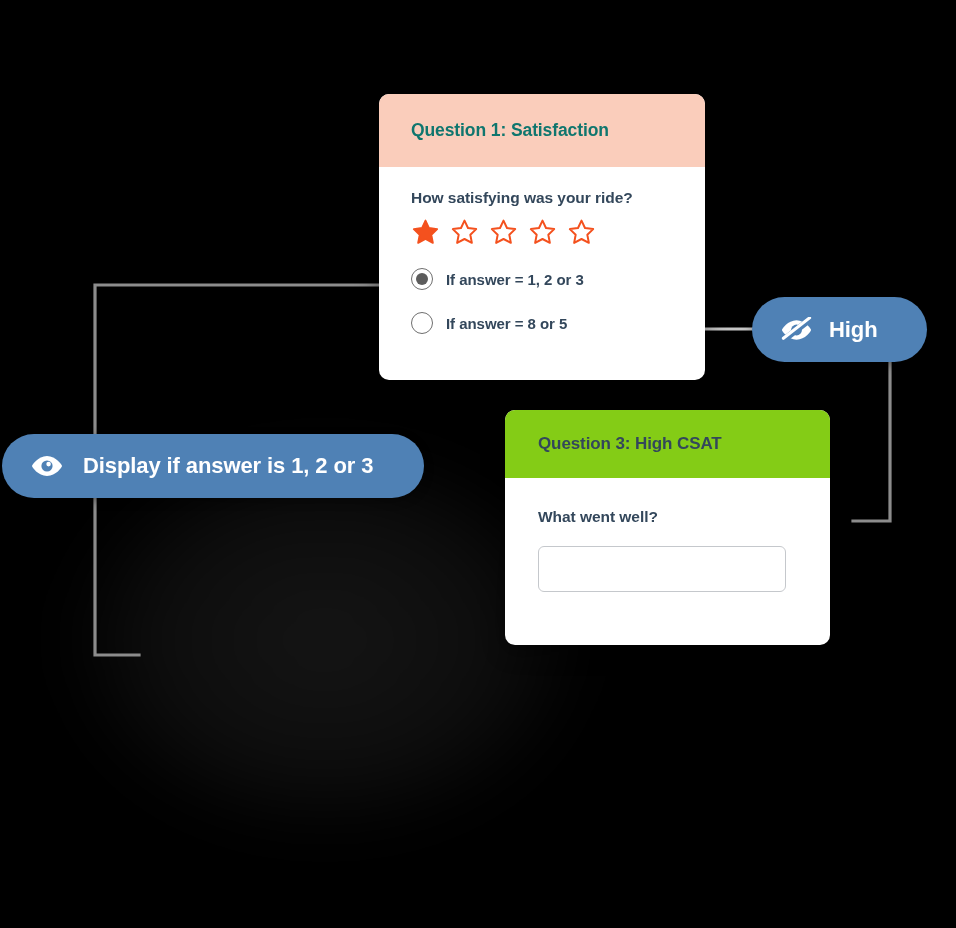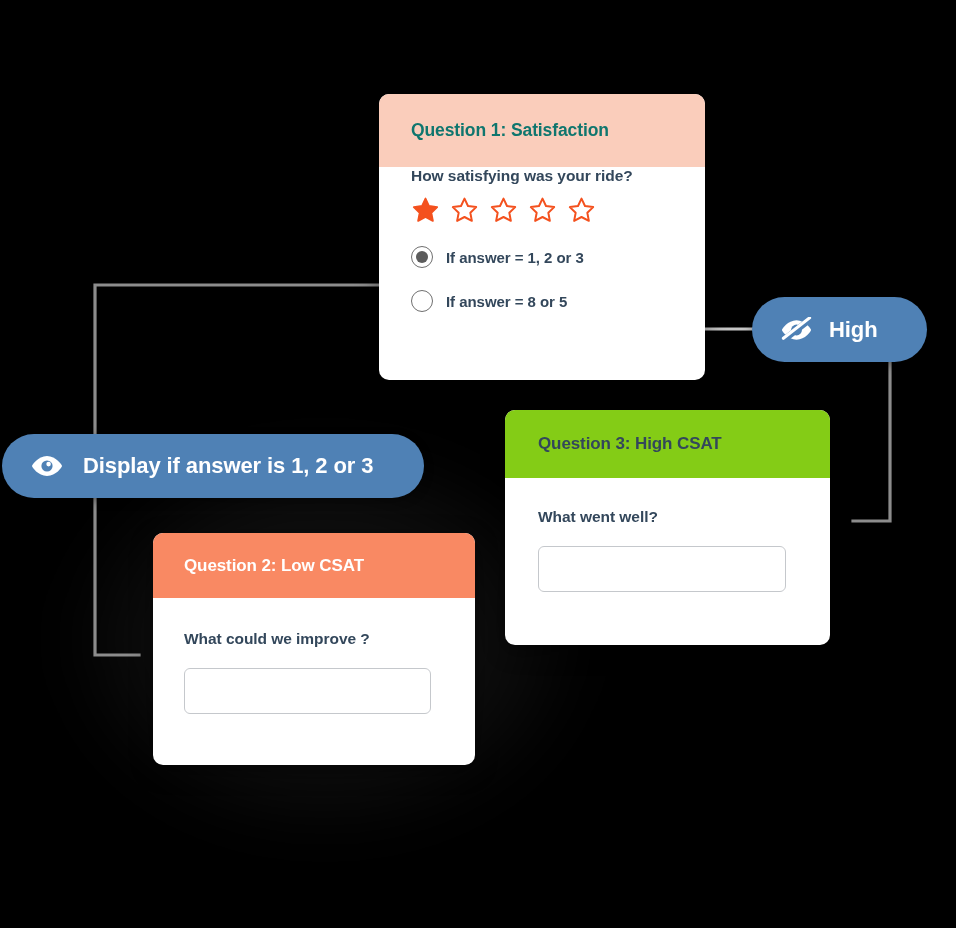--- a/index.html
+++ b/index.html
@@ -81,21 +81,21 @@
     top: 94px;
     width: 326px;
     height: 286px;
   }
   #card-q1 .band {
     height: 73px;
     background: #facdbb;
     padding: 0 32px;
   }
   #card-q1 .card-title { color: #0f766e; }
-  #card-q1 .card-body { }
+  #card-q1 .card-body { padding-top: 22px; }
 
   .stars {
     display: flex;
     gap: 10px;
     margin-top: 11px;
   }
   .star { width: 29px; height: 28px; display: block; }
 
   .radio-row {
     display: flex;
@@ -279,29 +279,20 @@
         <span class="radio-label">If answer = 1, 2 or 3</span>
       </div>
 
       <div class="radio-row">
         <span class="radio"></span>
         <span class="radio-label">If answer = 8 or 5</span>
       </div>
     </div>
   </div>
 
-  <div class="card" id="card-q2">
-    <div class="card-header-band band">
-      <div class="card-title">Question 2: Low CSAT</div>
-    </div>
-    <div class="card-body">
-      <div class="q-text">What could we improve ?</div>
-      <input class="text-input" type="text" placeholder="" style="">
-    </div>
-  </div>
 
   <div class="card" id="card-q3">
     <div class="card-header-band band">
       <div class="card-title">Question 3: High CSAT</div>
     </div>
     <div class="card-body">
       <div class="q-text">What went well?</div>
       <input class="text-input" type="text" placeholder="" style="">
     </div>
   </div>

